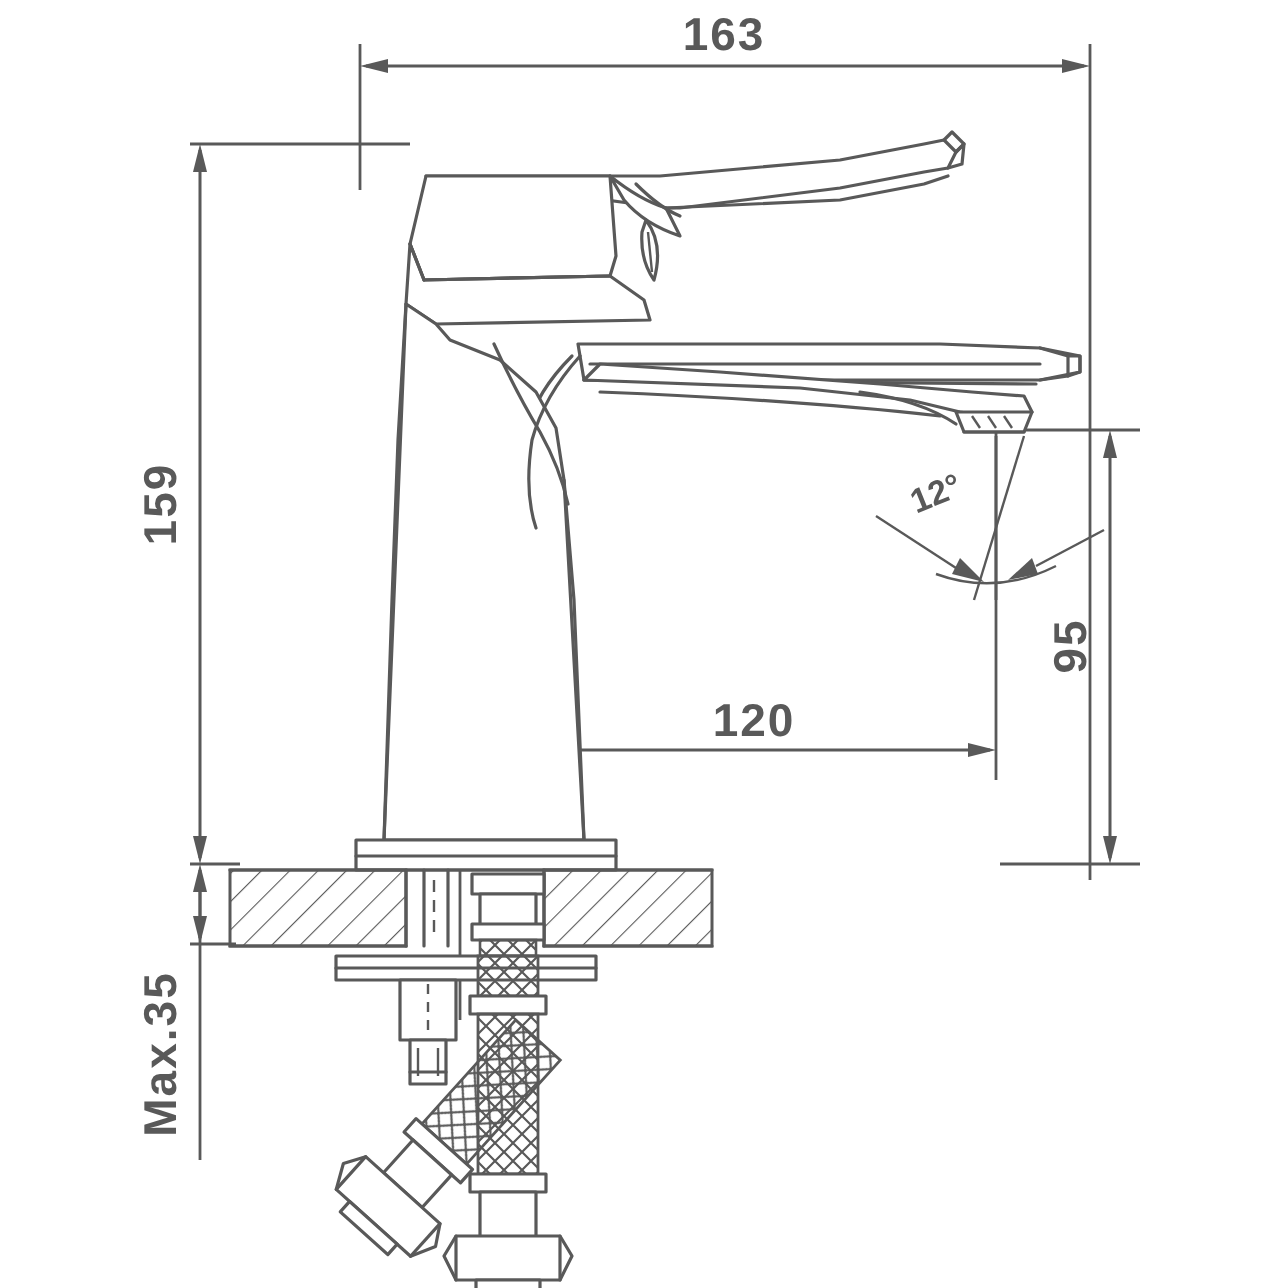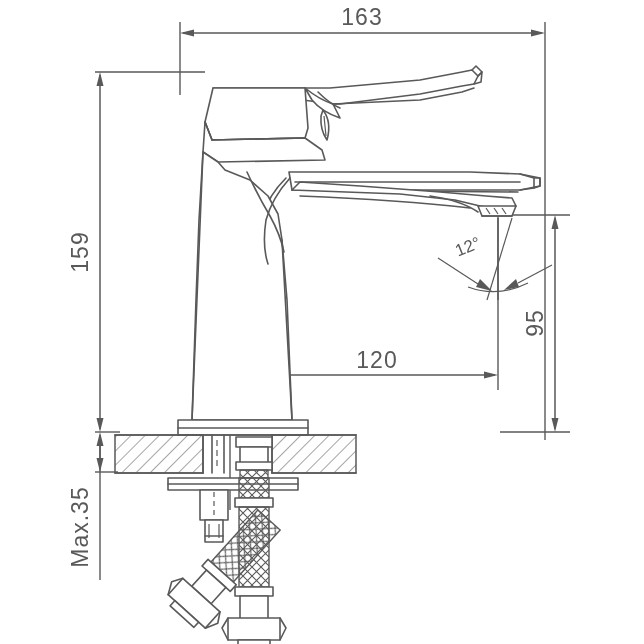--- a/index.html
+++ b/index.html
@@ -9,20 +9,21 @@
   }
   body {
     font-family: "Liberation Sans", sans-serif;
   }
   #canvas-root {
     position: relative;
     width: 644px;
     height: 644px;
     background: #ffffff;
     overflow: hidden;
+    font-weight: bold;
   }
   #drawing {
     position: absolute;
     left: 0;
     top: 0;
     width: 644px;
     height: 644px;
   }
   .dim-text {
     fill: #595959;

